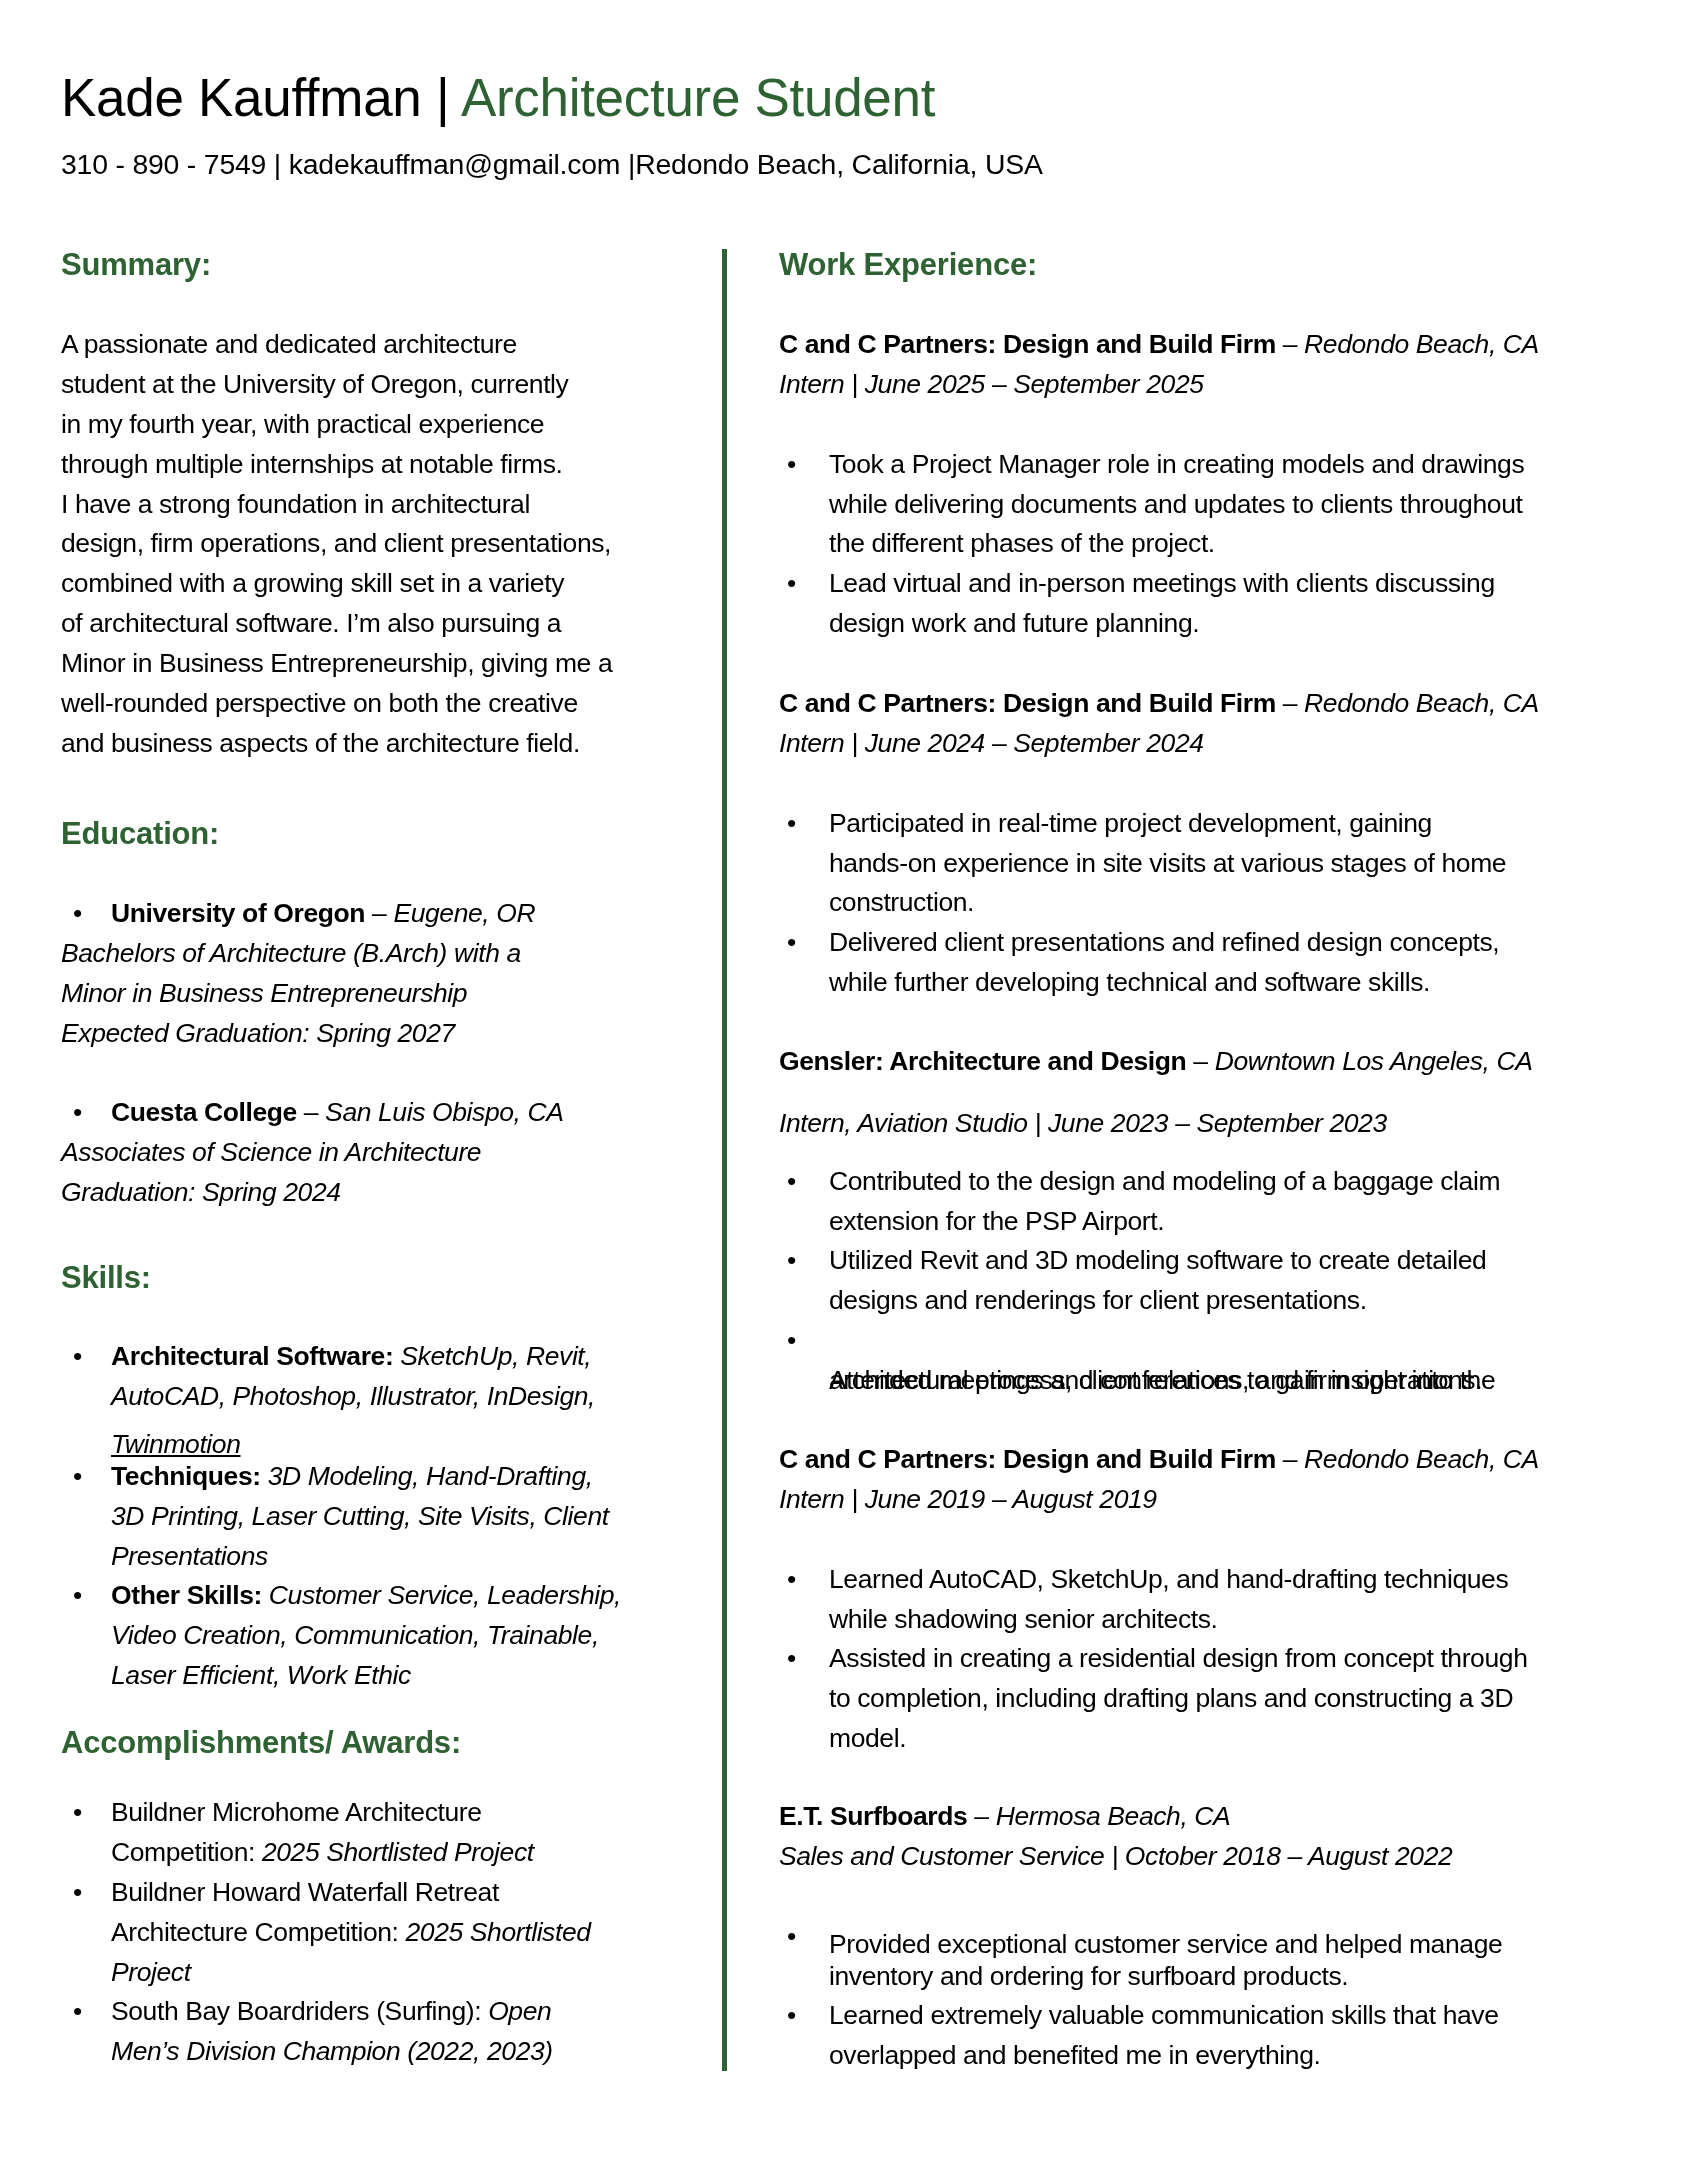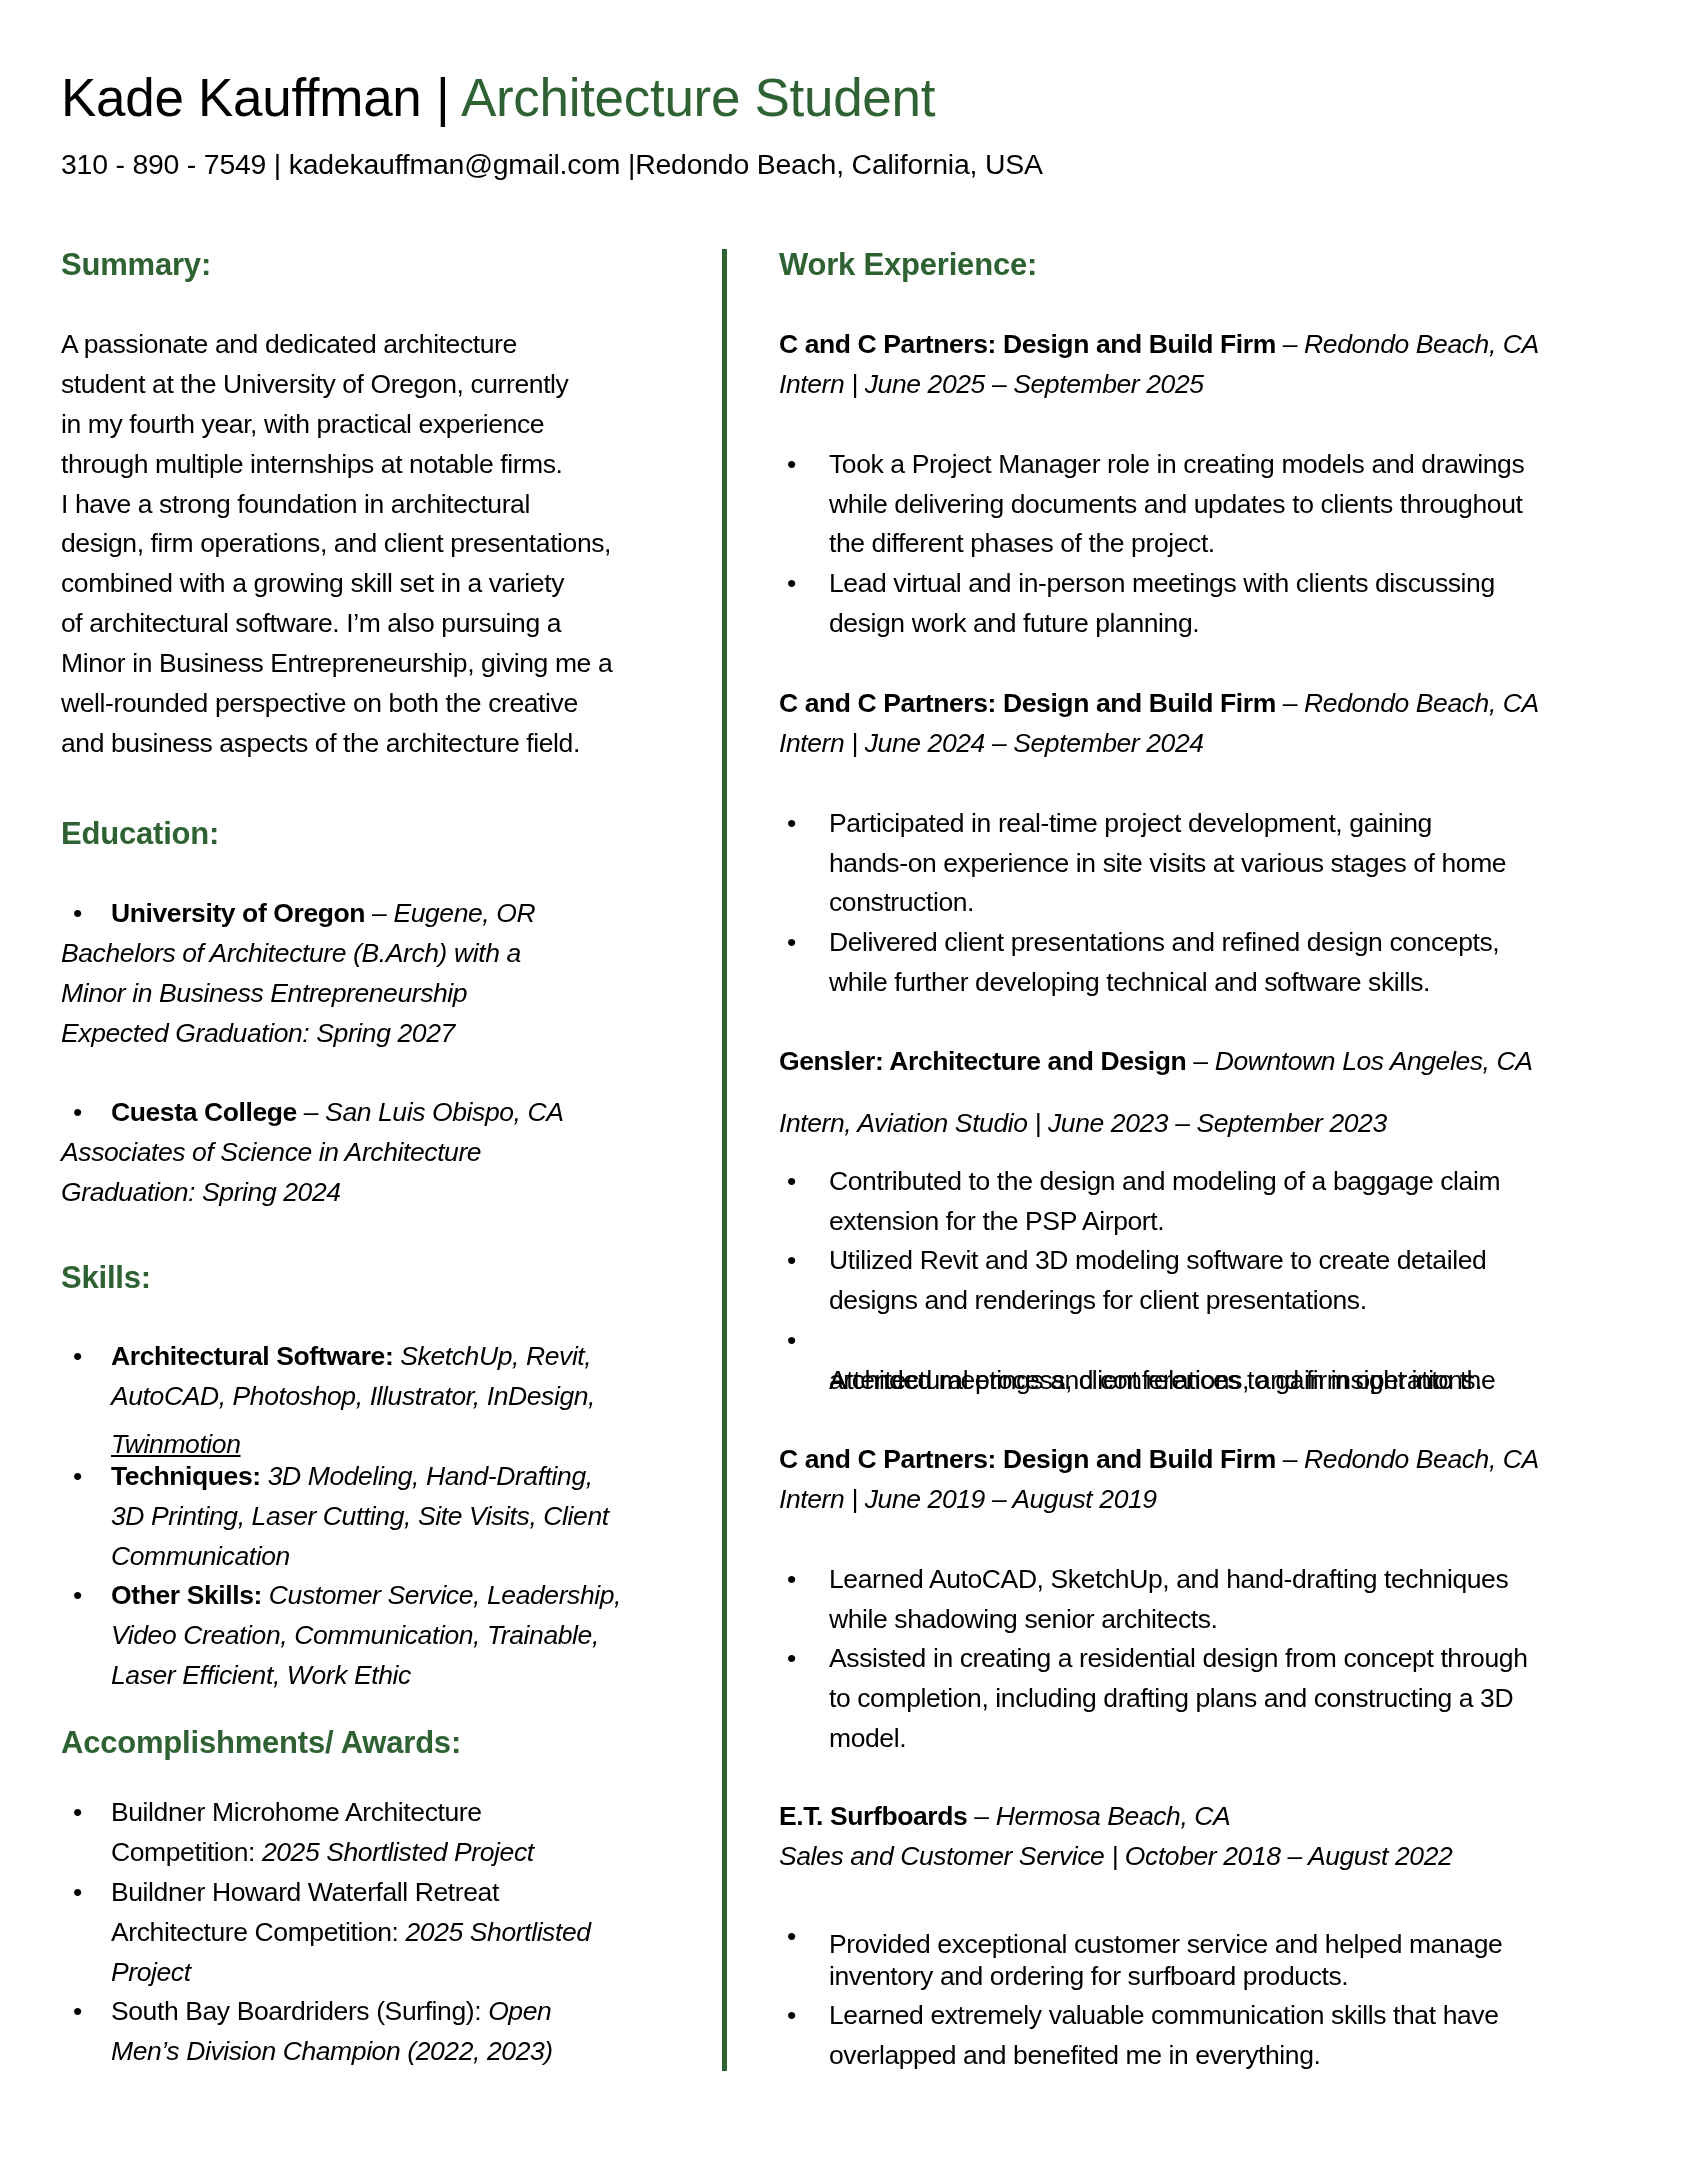--- a/index.html
+++ b/index.html
@@ -65,21 +65,21 @@
     <div style="position: absolute; top: 0px; left: 0px;">
       <div class="bul" style="position: absolute; top: 0px; left: 12px;">•</div>
       <div class="line" style="position: absolute; top: 0px; left: 50px;"><span class="b">Architectural Software:</span><span class="it"> SketchUp, Revit,</span></div>
       <div class="line" style="position: absolute; top: 40px; left: 50px;"><span class="it">AutoCAD, Photoshop, Illustrator, InDesign,</span></div>
       <div class="line" style="position: absolute; top: 88px; left: 50px; text-decoration: underline;"><span class="it">Twinmotion</span></div>
     </div>
     <div style="position: absolute; top: 120px; left: 0px;">
       <div class="bul" style="position: absolute; top: 0px; left: 12px;">•</div>
       <div class="line" style="position: absolute; top: 0px; left: 50px;"><span class="b">Techniques:</span><span class="it"> 3D Modeling, Hand-Drafting,</span></div>
       <div class="line" style="position: absolute; top: 40px; left: 50px;"><span class="it">3D Printing, Laser Cutting, Site Visits, Client</span></div>
-      <div class="line" style="position: absolute; top: 80px; left: 50px;"><span class="it">Communication</span></div>
+      <div class="line" style="position: absolute; top: 80px; left: 50px;"><span class="it">Presentations</span></div>
     </div>
     <div style="position: absolute; top: 239px; left: 0px;">
       <div class="bul" style="position: absolute; top: 0px; left: 12px;">•</div>
       <div class="line" style="position: absolute; top: 0px; left: 50px;"><span class="b">Other Skills:</span><span class="it"> Customer Service, Leadership,</span></div>
       <div class="line" style="position: absolute; top: 40px; left: 50px;"><span class="it">Video Creation, Communication, Trainable,</span></div>
       <div class="line" style="position: absolute; top: 80px; left: 50px;"><span class="it">Laser Efficient, Work Ethic</span></div>
     </div>
   </div>
 
 <div class="abs h col-left" style="top:1723px;">Accomplishments/ Awards:</div>

